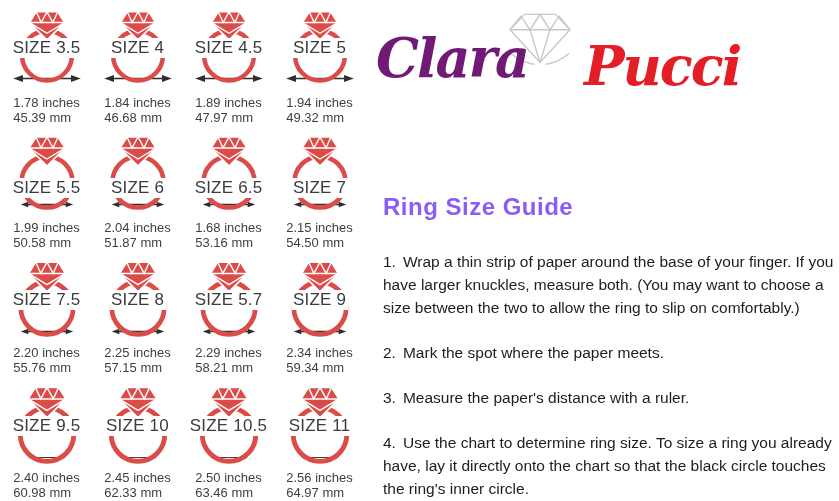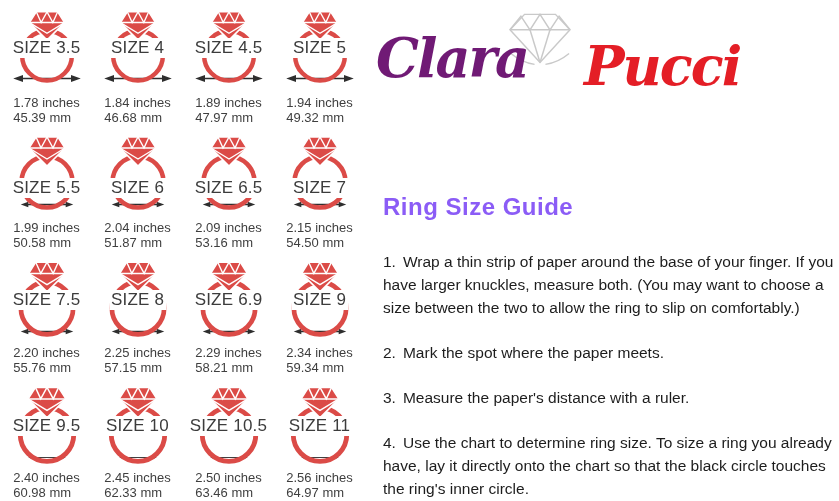--- a/index.html
+++ b/index.html
@@ -188,21 +188,21 @@
     <div class="icon-wrap">
       <svg class="ricon">
           <use href="#sym-ring"></use>
         </svg>
       <span class="size-label">SIZE 6.5</span>
     </div>
     <svg class="arrow">
         <use href="#sym-arrow"></use>
       </svg>
     <div class="measure">
-      <span>2.09 inches</span>
+      <span>1.68 inches</span>
       <span>53.16 mm</span>
     </div>
   </div>
 
   <div class="cell r2">
     <div class="icon-wrap">
       <svg class="ricon">
           <use href="#sym-ring"></use>
         </svg>
       <span class="size-label">SIZE 7</span>
@@ -246,21 +246,21 @@
       <span>2.25 inches</span>
       <span>57.15 mm</span>
     </div>
   </div>
 
   <div class="cell r3">
     <div class="icon-wrap">
       <svg class="ricon">
           <use href="#sym-ring"></use>
         </svg>
-      <span class="size-label">SIZE 6.9</span>
+      <span class="size-label">SIZE 5.7</span>
     </div>
     <svg class="arrow">
         <use href="#sym-arrow"></use>
       </svg>
     <div class="measure">
       <span>2.29 inches</span>
       <span>58.21 mm</span>
     </div>
   </div>
 

